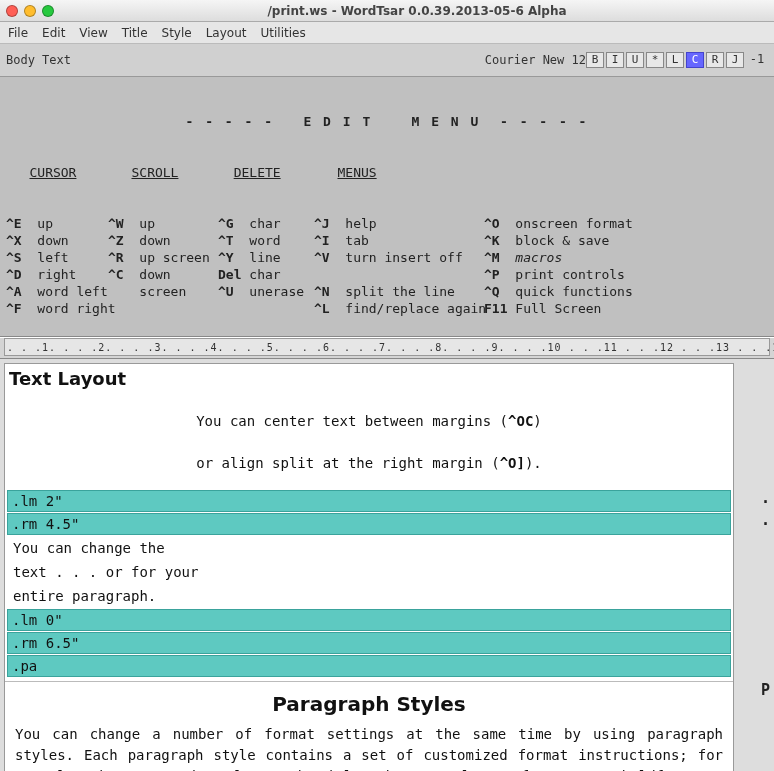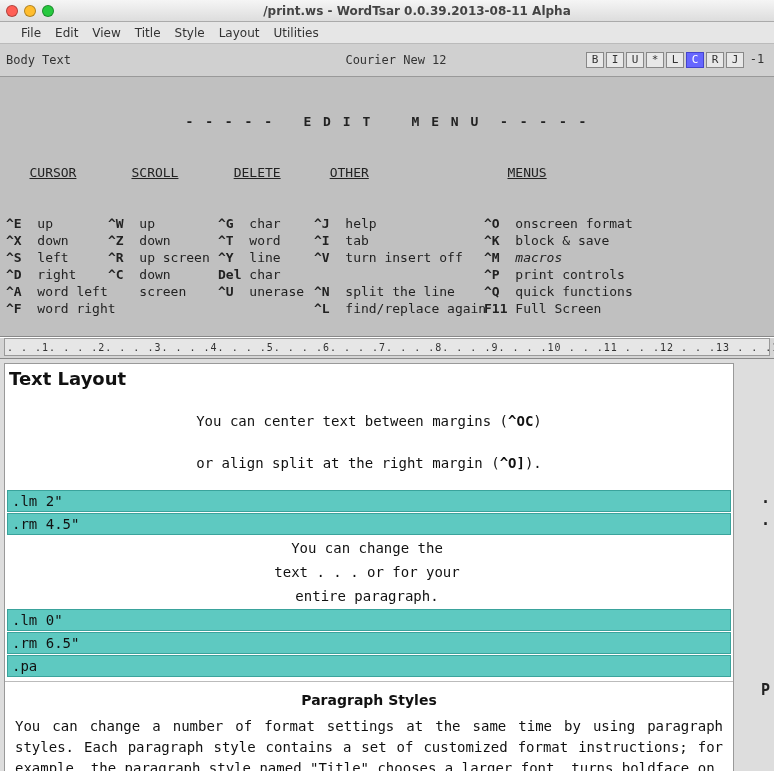--- a/index.html
+++ b/index.html
@@ -1,56 +1,56 @@
 <!DOCTYPE html>
 <html><head>
 <meta charset="utf-8">
 <style>
 * { margin:0; padding:0; box-sizing:border-box; }
 body { font-family: "DejaVu Sans",Arial,sans-serif; background:#e8e8e8; width:774px; height:771px; overflow:hidden; position:relative; }
 .titlebar { height:22px; background:linear-gradient(#f5f5f5,#ddd); border-bottom:1px solid #aaa; display:flex; align-items:center; padding-left:6px; }
 .tlight { width:12px; height:12px; border-radius:50%; margin-right:6px; border:1px solid rgba(0,0,0,.3); }
 .t-red{background:#ff5f56}.t-yel{background:#ffbd2e}.t-grn{background:#27c93f}
 .titlebar .title{flex:1;text-align:center;font-size:12px;color:#444;font-weight:bold}
-.menubar{height:22px;background:#e6e6e6;border-bottom:1px solid #bbb;display:flex;align-items:center;padding:0 21px;font-size:12px;color:#333}
+.menubar{height:22px;background:#e6e6e6;border-bottom:1px solid #bbb;display:flex;align-items:center;padding:0 8px;font-size:12px;color:#333}
 .menubar span{margin-right:14px;cursor:default}
 .statusbar{height:22px;background:#d0d0d0;border-bottom:1px solid #999;display:flex;align-items:center;font-family:"DejaVu Sans Mono","Courier New",monospace;font-size:12px;color:#333;padding:16px 6px;position:relative}
 .statusbar .style{width:200px}
-.statusbar .font{flex:1;text-align:center}
+.statusbar .font{flex:1;text-align:right}
 .fmt-btns{display:flex;gap:2px}
 .fmt-btn{width:18px;height:16px;border:1px solid #888;background:#e8e8e8;font-size:11px;text-align:center;line-height:14px;font-family:monospace;cursor:pointer}
 .fmt-btn.sel{background:#6666ff;color:#fff;border-color:#4444cc}
 .fmt-num{width:22px;text-align:center}
 .helpmenu{background:#c0c0c0;border-bottom:1px solid #888;font-family:"DejaVu Sans Mono","Courier New",monospace;font-size:13px;line-height:17px;color:#222;padding:2px 6px;white-space:pre}
 .hm-hdr{font-weight:bold;letter-spacing:2px;text-align:center}
 .hm-row{display:flex}
 .hm-col{white-space:pre}
 .hm-k{font-weight:bold}
 .hm-u{text-decoration:underline}
 .ruler{height:22px;background:#d4d4d4;border-top:1px solid #fff;border-bottom:1px solid #888;font-family:monospace;font-size:9px;color:#333;position:relative;overflow:hidden;display:flex;align-items:center}
 .ruler-inner{position:absolute;top:0;left:4px;right:4px;height:18px;background:#e6e6e6;border:1px solid #999;display:flex;align-items:center;padding-left:2px;white-space:pre;letter-spacing:1px;font-size:10px}
 .docwrap{position:relative;background:#ddd;height:calc(771px - 22px - 22px - 22px - 125px - 22px);padding:4px}
 .page{background:#fff;border:1px solid #999;width:730px;min-height:100%;font-family:"DejaVu Sans Mono","Courier New",monospace;font-size:14px;color:#111;position:relative;overflow:hidden}
 .section-title{font-family:"DejaVu Sans",Arial,sans-serif;font-weight:bold;font-size:18px;padding:4px 4px 6px 4px}
 .doc-line{padding:1px 8px;line-height:22px}
 .doc-center{text-align:center}
-.doc-right{text-align:center;padding-right:12px}
+.doc-right{text-align:left;padding-right:12px}
 .dotcmd{background:#5ec9c1;border:1px solid #3aa39c;font-family:"DejaVu Sans Mono",monospace;font-size:14px;padding:0 4px;line-height:20px;margin:1px 2px}
-.ps-title{font-family:"DejaVu Sans",Arial,sans-serif;font-weight:bold;font-size:14px;text-align:center;padding:6px 0}
+.ps-title{font-family:"DejaVu Sans",Arial,sans-serif;font-weight:bold;font-size:20px;text-align:center;padding:6px 0}
 .doc-just{padding:2px 10px;text-align:justify;line-height:21px}
 .marker{position:absolute;right:4px;font-family:"DejaVu Sans Mono",monospace;font-weight:bold;font-size:15px;color:#222}
 </style>
 </head>
 <body>
 
 <div class="titlebar">
   <div class="tlight t-red"></div>
   <div class="tlight t-yel"></div>
   <div class="tlight t-grn"></div>
-  <div class="title">/print.ws - WordTsar 0.0.39.2013-08-11 Alpha</div>
+  <div class="title">/print.ws - WordTsar 0.0.39.2013-05-6 Alpha</div>
 </div>
 
 <div class="menubar">
   <span>File</span>
   <span>Edit</span>
   <span>View</span>
   <span>Title</span>
   <span>Style</span>
   <span>Layout</span>
   <span>Utilities</span>
@@ -71,21 +71,20 @@
     <div class="fmt-num">-1</div>
   </div>
 </div>
 
 <div class="helpmenu">
   <div class="hm-hdr">- - - - -   E D I T    M E N U  - - - - -</div>
   <div class="hm-row">
     <div class="hm-col" style="width:102px">   <span class="hm-u">CURSOR</span></div>
     <div class="hm-col" style="width:110px">   <span class="hm-u">SCROLL</span></div>
     <div class="hm-col" style="width:96px">  <span class="hm-u">DELETE</span></div>
-    <div class="hm-col" style="width:170px">  <span class="hm-u">OTHER</span></div>
     <div class="hm-col">   <span class="hm-u">MENUS</span></div>
   </div>
   <div id="hm-body"><div class="hm-row"><div class="hm-col" style="width: 102px;"><span class="hm-k">^E  </span><span>up</span></div><div class="hm-col" style="width: 110px;"><span class="hm-k">^W  </span><span>up</span></div><div class="hm-col" style="width: 96px;"><span class="hm-k">^G  </span><span>char</span></div><div class="hm-col" style="width: 170px;"><span class="hm-k">^J  </span><span>help</span></div><div class="hm-col" style="width: 200px;"><span class="hm-k">^O  </span><span>onscreen format</span></div></div><div class="hm-row"><div class="hm-col" style="width: 102px;"><span class="hm-k">^X  </span><span>down</span></div><div class="hm-col" style="width: 110px;"><span class="hm-k">^Z  </span><span>down</span></div><div class="hm-col" style="width: 96px;"><span class="hm-k">^T  </span><span>word</span></div><div class="hm-col" style="width: 170px;"><span class="hm-k">^I  </span><span>tab</span></div><div class="hm-col" style="width: 200px;"><span class="hm-k">^K  </span><span>block &amp; save</span></div></div><div class="hm-row"><div class="hm-col" style="width: 102px;"><span class="hm-k">^S  </span><span>left</span></div><div class="hm-col" style="width: 110px;"><span class="hm-k">^R  </span><span>up screen</span></div><div class="hm-col" style="width: 96px;"><span class="hm-k">^Y  </span><span>line</span></div><div class="hm-col" style="width: 170px;"><span class="hm-k">^V  </span><span>turn insert off</span></div><div class="hm-col" style="width: 200px;"><span class="hm-k">^M  </span><span style="font-style: italic;">macros</span></div></div><div class="hm-row"><div class="hm-col" style="width: 102px;"><span class="hm-k">^D  </span><span>right</span></div><div class="hm-col" style="width: 110px;"><span class="hm-k">^C  </span><span>down</span></div><div class="hm-col" style="width: 96px;"><span class="hm-k">Del </span><span>char</span></div><div class="hm-col" style="width: 170px;"><span class="hm-k">    </span><span></span></div><div class="hm-col" style="width: 200px;"><span class="hm-k">^P  </span><span>print controls</span></div></div><div class="hm-row"><div class="hm-col" style="width: 102px;"><span class="hm-k">^A  </span><span>word left</span></div><div class="hm-col" style="width: 110px;"><span class="hm-k">    </span><span>screen</span></div><div class="hm-col" style="width: 96px;"><span class="hm-k">^U  </span><span>unerase</span></div><div class="hm-col" style="width: 170px;"><span class="hm-k">^N  </span><span>split the line</span></div><div class="hm-col" style="width: 200px;"><span class="hm-k">^Q  </span><span>quick functions</span></div></div><div class="hm-row"><div class="hm-col" style="width: 102px;"><span class="hm-k">^F  </span><span>word right</span></div><div class="hm-col" style="width: 110px;"><span class="hm-k">    </span><span></span></div><div class="hm-col" style="width: 96px;"><span class="hm-k">    </span><span></span></div><div class="hm-col" style="width: 170px;"><span class="hm-k">^L  </span><span>find/replace again</span></div><div class="hm-col" style="width: 200px;"><span class="hm-k">F11 </span><span>Full Screen</span></div></div></div>
 </div>
 
 <div class="ruler">
   <div class="ruler-inner">. . .1. . . .2. . . .3. . . .4. . . .5. . . .6. . . .7. . . .8. . . .9. . . .10 . . .11 . . .12 . . .13 . . .14 . . .15 . . .16 .</div>
 </div>
 
 <div class="docwrap">

